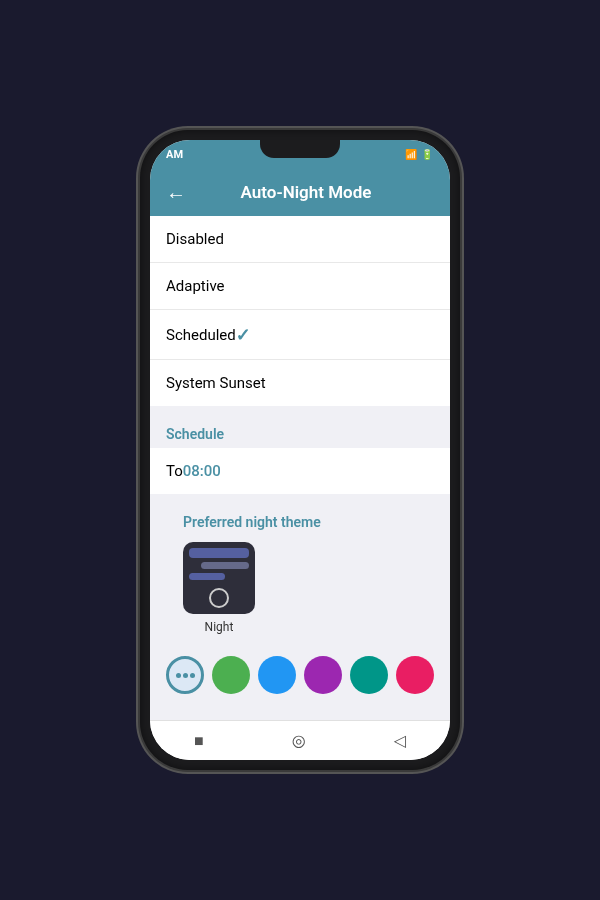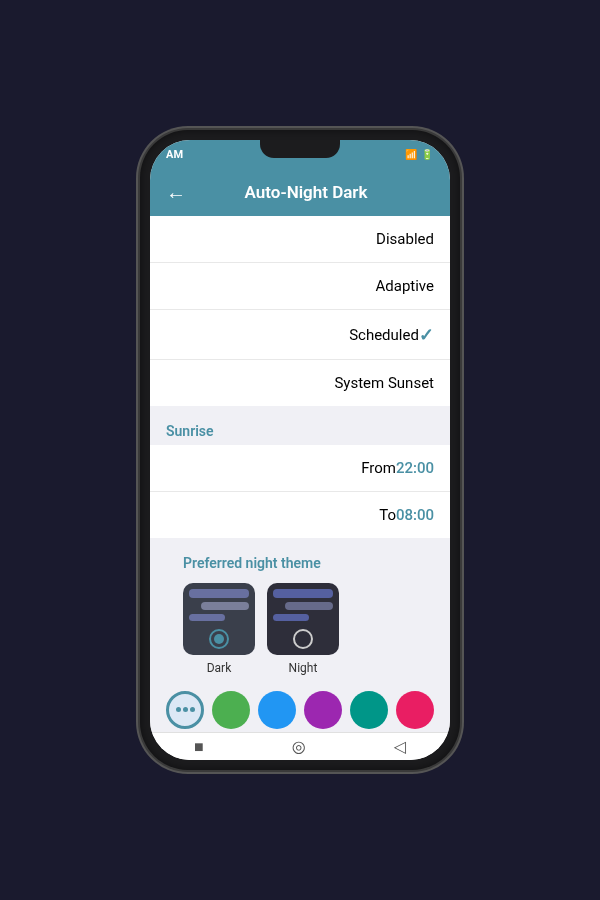--- a/index.html
+++ b/index.html
@@ -88,21 +88,21 @@
     }
 
     .section-white {
       background: #fff;
       margin-bottom: 0;
     }
 
     .list-item {
       display: flex;
       align-items: center;
-      justify-content: flex-end;
+      justify-content: flex-start;
       padding: 14px 16px;
       background: #fff;
       border-bottom: 1px solid #e8e8e8;
       font-size: 15px;
       color: #000;
     }
 
     .list-item:last-child {
       border-bottom: none;
     }
@@ -322,21 +322,21 @@
       <div class="notch"></div>
       <span class="status-left">AM</span>
       <span class="status-right">
         <span>📶</span>
         <span>🔋</span>
       </span>
     </div>
 
     <div class="header">
       <span class="header-back">←</span>
-      <span class="header-title">Auto-Night Dark</span>
+      <span class="header-title">Auto-Night Mode</span>
     </div>
 
     <div class="full-content">
 
       <div class="section-white">
         <div class="list-item">
           <span>Disabled</span>
         </div>
         <div class="list-item">
           <span>Adaptive</span>
@@ -346,54 +346,37 @@
           <span class="checkmark">✓</span>
         </div>
         <div class="list-item">
           <span>System Sunset</span>
         </div>
       </div>
 
       <div class="section-divider"></div>
 
       <div>
-        <div class="section-header">Sunrise</div>
+        <div class="section-header">Schedule</div>
 
         <div class="section-white">
-          <div class="list-item">
-            <span>From</span>
-            <span class="time-value">22:00</span>
-          </div>
           <div class="list-item">
             <span>To</span>
             <span class="time-value">08:00</span>
           </div>
         </div>
       </div>
 
       <div class="section-divider"></div>
 
       <div class="theme-section">
         <div class="section-header" style="padding-left:0; padding-top:4px;">Preferred night theme</div>
 
         <div class="theme-cards">
 
-          <div class="theme-card">
-            <div class="theme-preview">
-              <div class="theme-preview-header"></div>
-              <div class="theme-preview-bubble1"></div>
-              <div class="theme-preview-bubble2"></div>
-              <div class="theme-radio">
-                <div class="radio-outer selected">
-                  <div class="radio-inner"></div>
-                </div>
-              </div>
-            </div>
-            <span class="theme-label">Dark</span>
-          </div>
 
           <div class="theme-card">
             <div class="theme-preview" style="background:#2e2e3a;">
               <div class="theme-preview-header" style="background:#5560a0;"></div>
               <div class="theme-preview-bubble1" style="background:#666a8a;"></div>
               <div class="theme-preview-bubble2" style="background:#5560a0;"></div>
               <div class="theme-radio">
                 <div class="radio-outer"></div>
               </div>
             </div>

